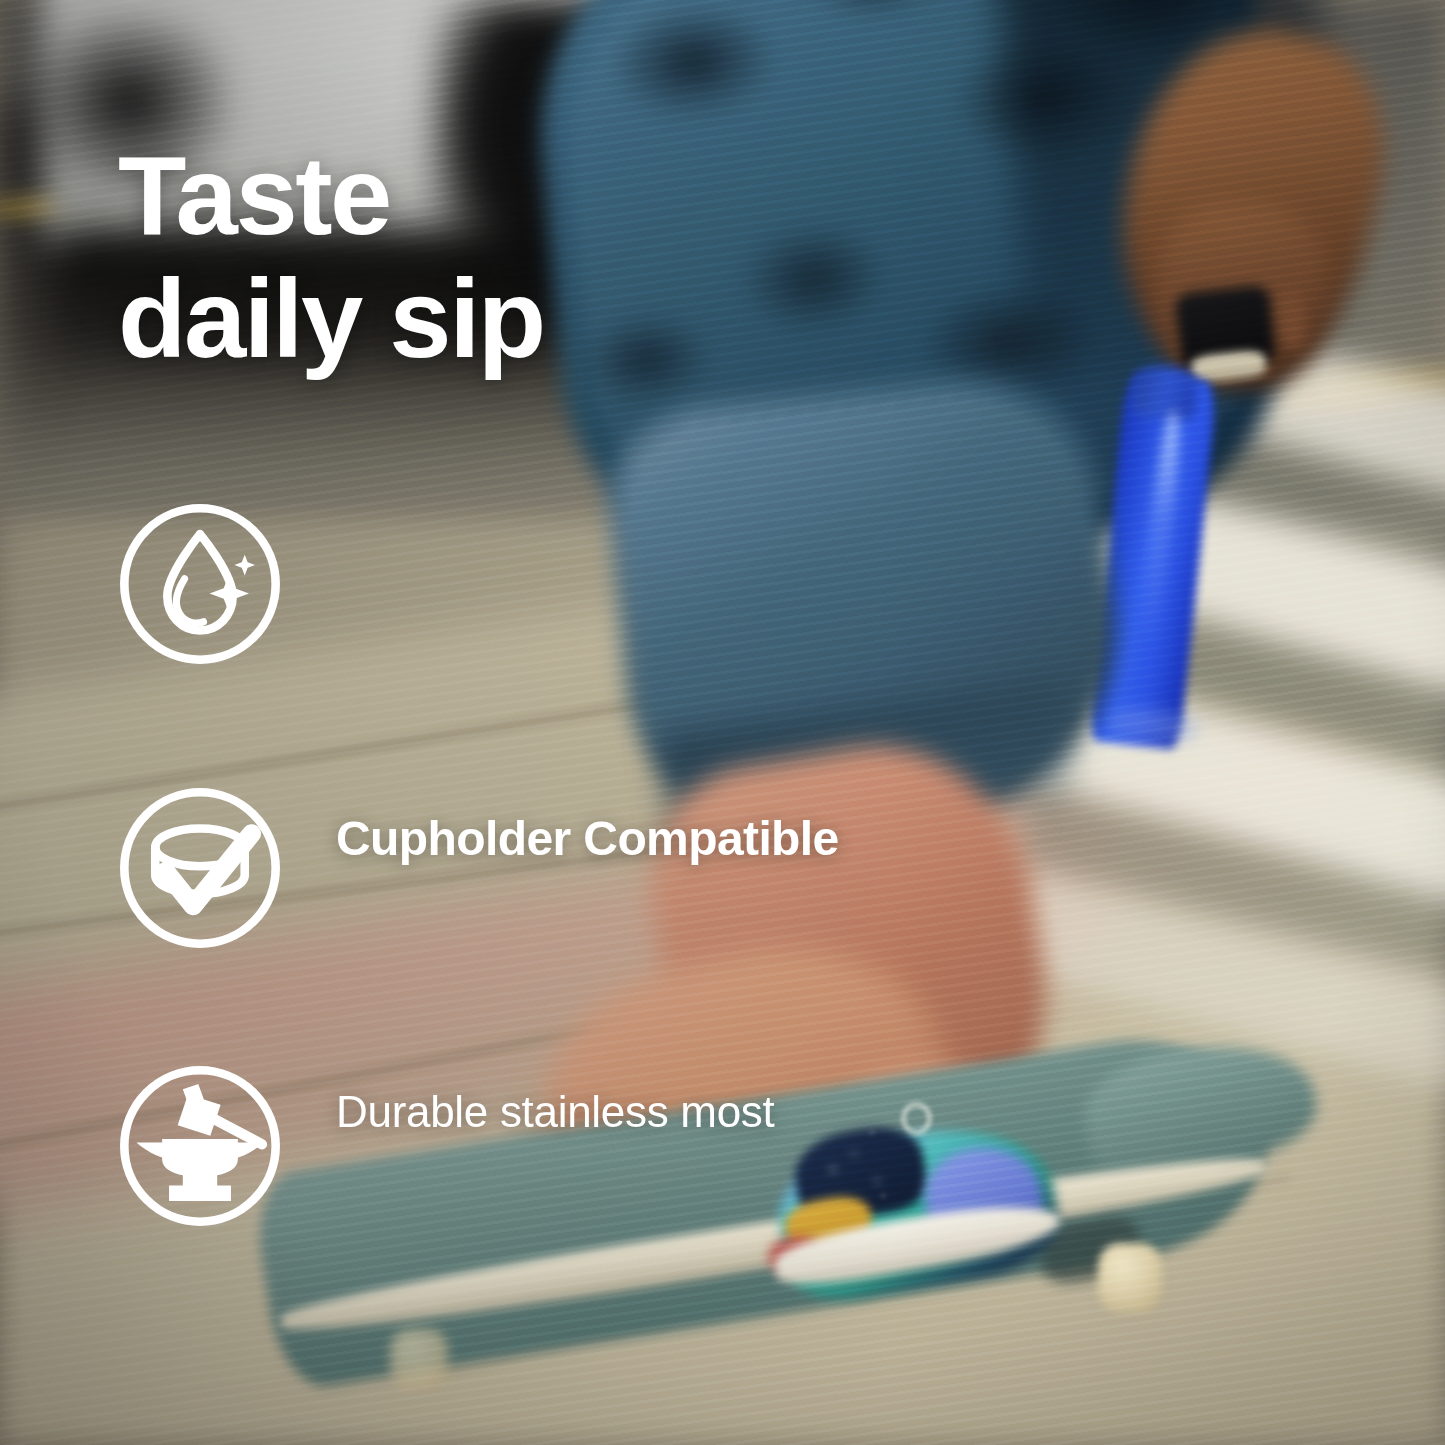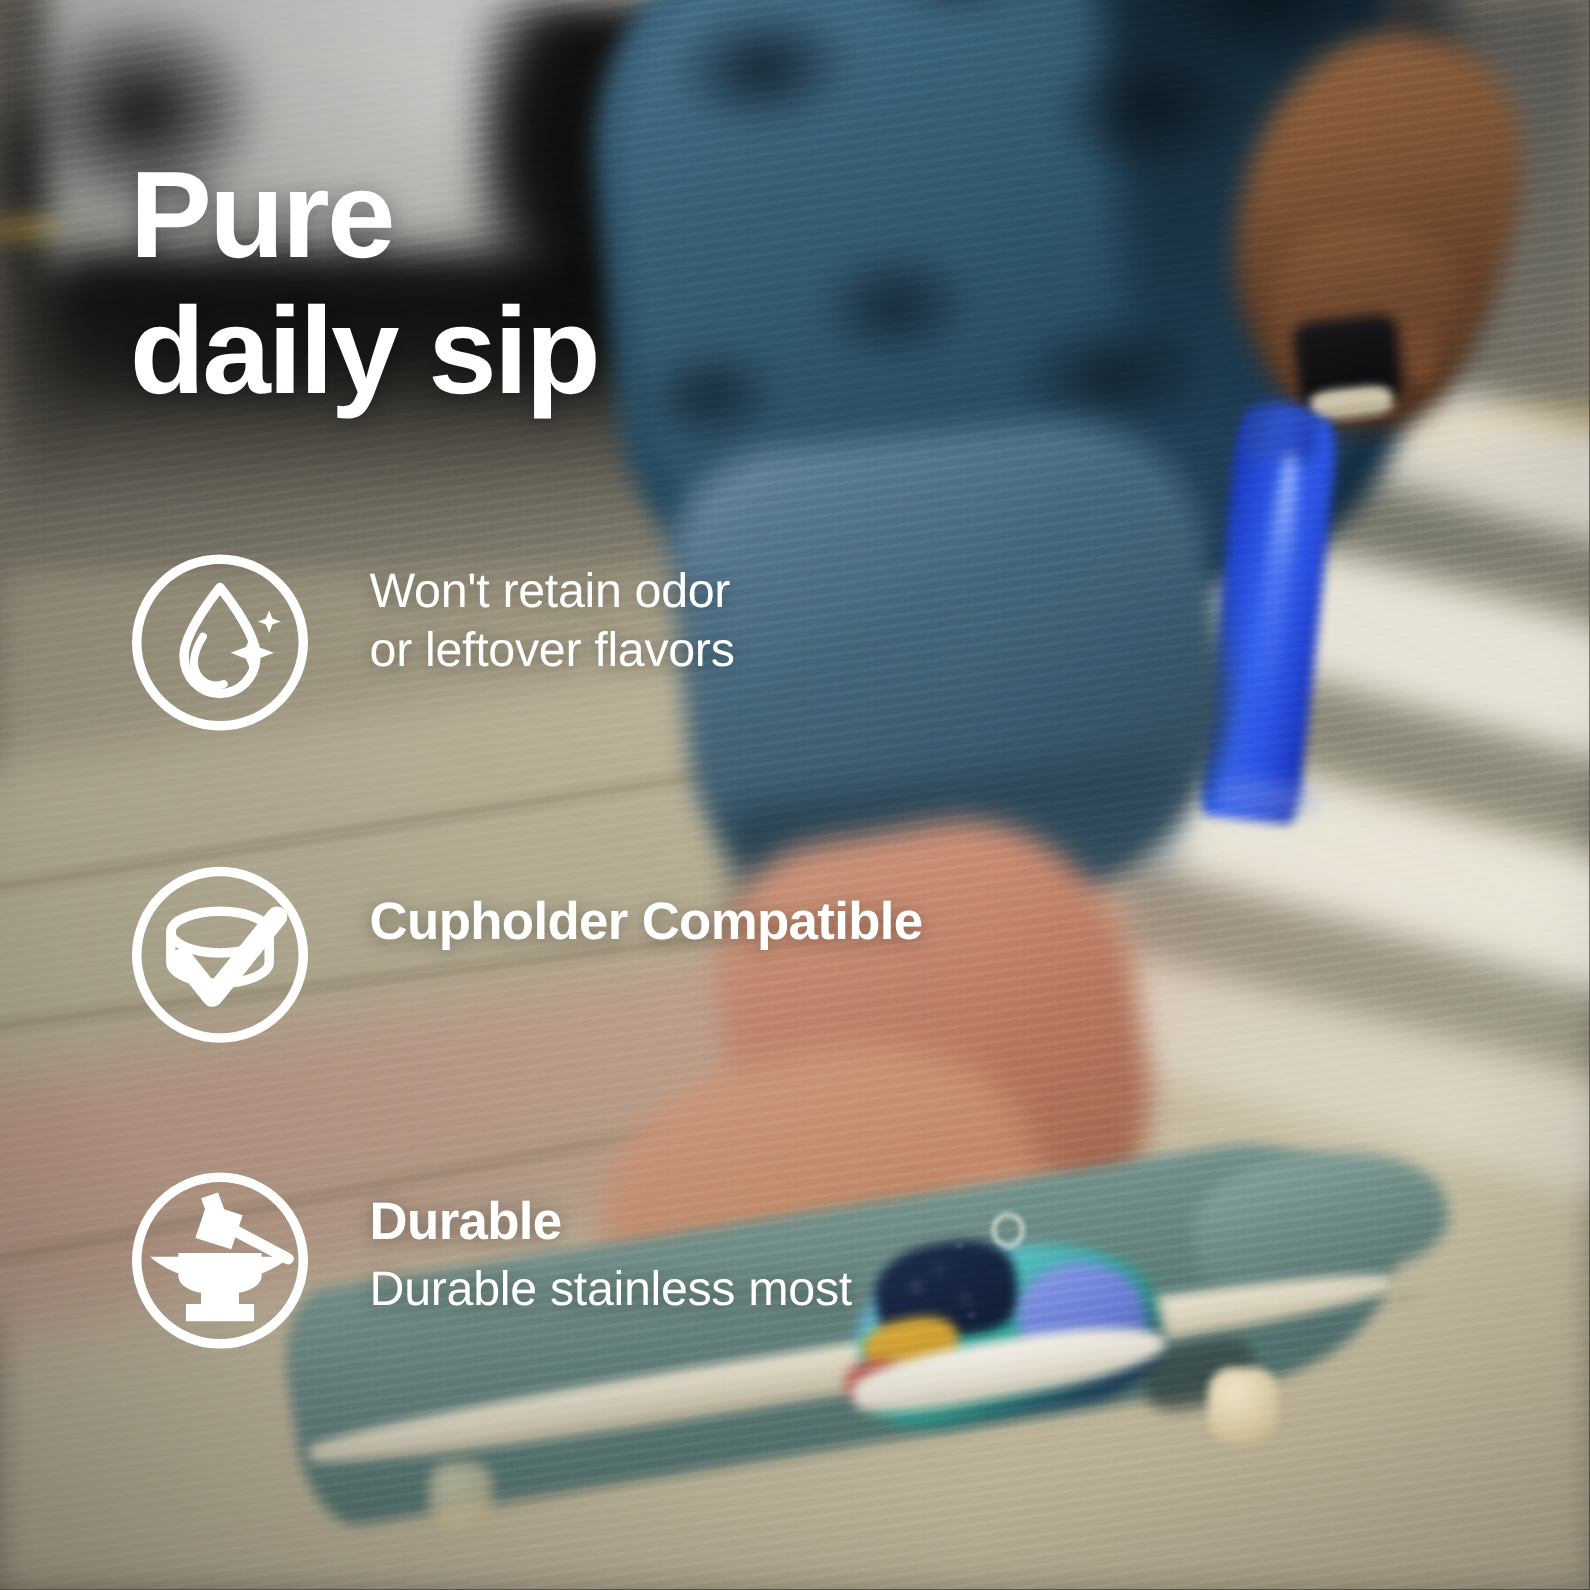--- a/index.html
+++ b/index.html
@@ -497,36 +497,34 @@
     <div class="lace"></div>
     <div class="lace-loop"></div>
 
     <div class="motion"></div>
     <div class="vignette"></div>
     <div class="scrim"></div>
   </div>
 
   <div class="overlay">
 
-    <h1 class="headline">Pure
+    <h1 class="headline">Taste
 daily sip</h1>
 
     <div class="features">
 
       <div class="feature f-1">
         <svg class="ficon" viewBox="0 0 100 100" aria-hidden="true">
           <circle cx="50" cy="50" r="44" fill="none" stroke="#ffffff" stroke-width="5"></circle>
           <path d="M50 21 C50 21 31 44 31 57 C31 68.5 39.6 77 50 77 C60.4 77 69 68.5 69 57 C69 44 50 21 50 21 Z" fill="none" stroke="#ffffff" stroke-width="5" stroke-linejoin="round"></path>
           <path d="M41 47 C36 55 35 62 38 67 C41 72 47 74 52 72" fill="none" stroke="#ffffff" stroke-width="4.2" stroke-linecap="round"></path>
           <path d="M67 44 L70.2 52.4 L78.5 55.5 L70.2 58.6 L67 67 L63.8 58.6 L55.5 55.5 L63.8 52.4 Z" fill="#ffffff"></path>
           <path d="M76 33 L77.7 37.4 L82 39 L77.7 40.6 L76 45 L74.3 40.6 L70 39 L74.3 37.4 Z" fill="#ffffff"></path>
         </svg>
         <div class="ftext">
-          <p class="fdesc">Won't retain odor
-or leftover flavors</p>
         </div>
       </div>
 
       <div class="feature f-2">
         <svg class="ficon" viewBox="0 0 100 100" aria-hidden="true">
           <circle cx="50" cy="50" r="44" fill="none" stroke="#ffffff" stroke-width="5"></circle>
 
           <ellipse cx="50" cy="38" rx="26" ry="11" fill="none" stroke="#ffffff" stroke-width="5"></ellipse>
           <path d="M24 38 L24 54 C24 60 35.6 65 50 65 C64.4 65 76 60 76 54 L76 38" fill="none" stroke="#ffffff" stroke-width="5" stroke-linecap="round"></path>
 
@@ -544,20 +542,19 @@
           <path d="M50 30 L86 49" stroke="#ffffff" stroke-width="6" stroke-linecap="round"></path>
 
           <path d="M43 20 L62 26 L56 44 L37 38 Z" fill="#ffffff"></path>
           <path d="M40 17 L49 14 L53 25 L44 28 Z" fill="#ffffff"></path>
 
           <path d="M13 48 L36 48 L36 58 C28 58 20 54 13 48 Z" fill="#ffffff"></path>
           <path d="M87 48 L64 48 L64 58 C72 58 80 54 87 48 Z" fill="#ffffff"></path>
           <path d="M28 46 L72 46 L72 58 C72 63 66 66 60 67 L60 73 L68 73 L68 82 L32 82 L32 73 L40 73 L40 67 C34 66 28 63 28 58 Z" fill="#ffffff"></path>
         </svg>
         <div class="ftext">
-          <p class="ftitle">Durable</p>
           <p class="fdesc">Durable stainless most</p>
         </div>
       </div>
 
     </div>
   </div>
 </div>
 
 </body></html>

